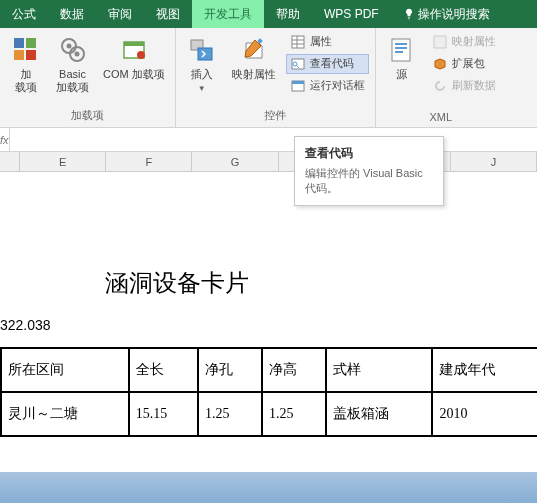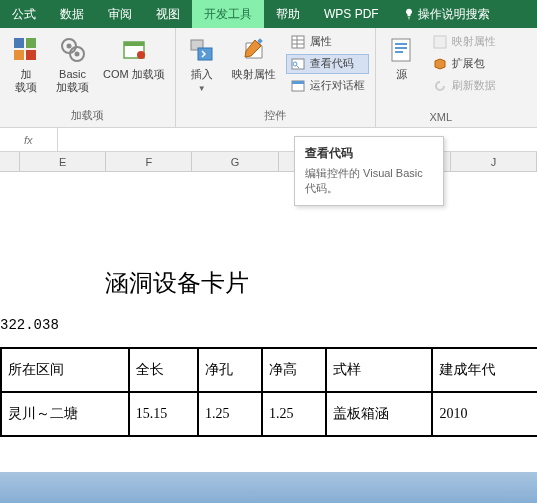--- a/index.html
+++ b/index.html
@@ -14,26 +14,26 @@
 .group-content{flex:1;display:flex;align-items:flex-start;gap:6px}
 .group-label{font-size:11px;color:#666;text-align:center;padding:2px 0}
 .big-btn{display:flex;flex-direction:column;align-items:center;gap:2px;padding:2px 4px;cursor:pointer;font-size:11px;color:#444;text-align:center;line-height:1.2}
 .big-btn .ico{width:32px;height:32px;display:flex;align-items:center;justify-content:center}
 .small-row{display:flex;flex-direction:column;gap:2px}
 .small-btn{display:flex;align-items:flex-start;gap:4px;padding:2px 4px;font-size:11px;color:#444;cursor:pointer;white-space:nowrap}
 .small-btn.hover{background:#d5e1f2;border:1px solid #a3bde3;padding:1px 3px}
 .small-ico{width:16px;height:16px;display:flex;align-items:center;justify-content:center}
 .drop{font-size:8px;color:#666;margin-top:1px}
 .fx-bar{height:24px;border-bottom:1px solid #d4d4d4;display:flex;align-items:center}
-.fx-label{font-size:11px;font-style:italic;color:#777;padding:0 24px;border-right:1px solid #d4d4d4;height:100%;display:flex;align-items:center}
+.fx-label{font-size:11px;font-style:italic;color:#777;padding:0 0;border-right:1px solid #d4d4d4;height:100%;display:flex;align-items:center}
 .col-headers{display:flex;height:20px;background:#f0f0f0;border-bottom:1px solid #ccc}
 .col-h{flex:1;border-right:1px solid #ccc;font-size:11px;color:#555;display:flex;align-items:center;justify-content:center}
 .sheet{position:relative;background:#fff}
 .title-text{font-size:24px;font-family:SimSun,serif;position:absolute;left:105px;top:95px}
-.num{font-size:14px;font-family:Liberation Mono, monospace;position:absolute;left:0;top:145px}
+.num{font-size:14px;font-family:Liberation Sans, sans-serif;position:absolute;left:0;top:145px}
 .data-table{position:absolute;left:0;top:175px;border-collapse:collapse;width:540px}
 .data-table td{border:2px solid #000;font-size:14px;font-family:SimSun,serif;text-align:left;padding:12px 6px;white-space:nowrap}
 .tooltip{position:absolute;left:294px;top:136px;width:150px;background:#fff;border:1px solid #c8c8c8;padding:8px 10px;box-shadow:2px 2px 4px rgba(0,0,0,0.15)}
 .tooltip-title{font-size:12px;font-weight:bold;color:#333;margin-bottom:4px}
 .tooltip-desc{font-size:11px;color:#666;line-height:1.4}
 .blue-strip{position:absolute;left:0;top:300px;right:0;height:40px;background:linear-gradient(#a8c4e0,#7da8d0)}
 </style>
 </head>
 <body>
 

